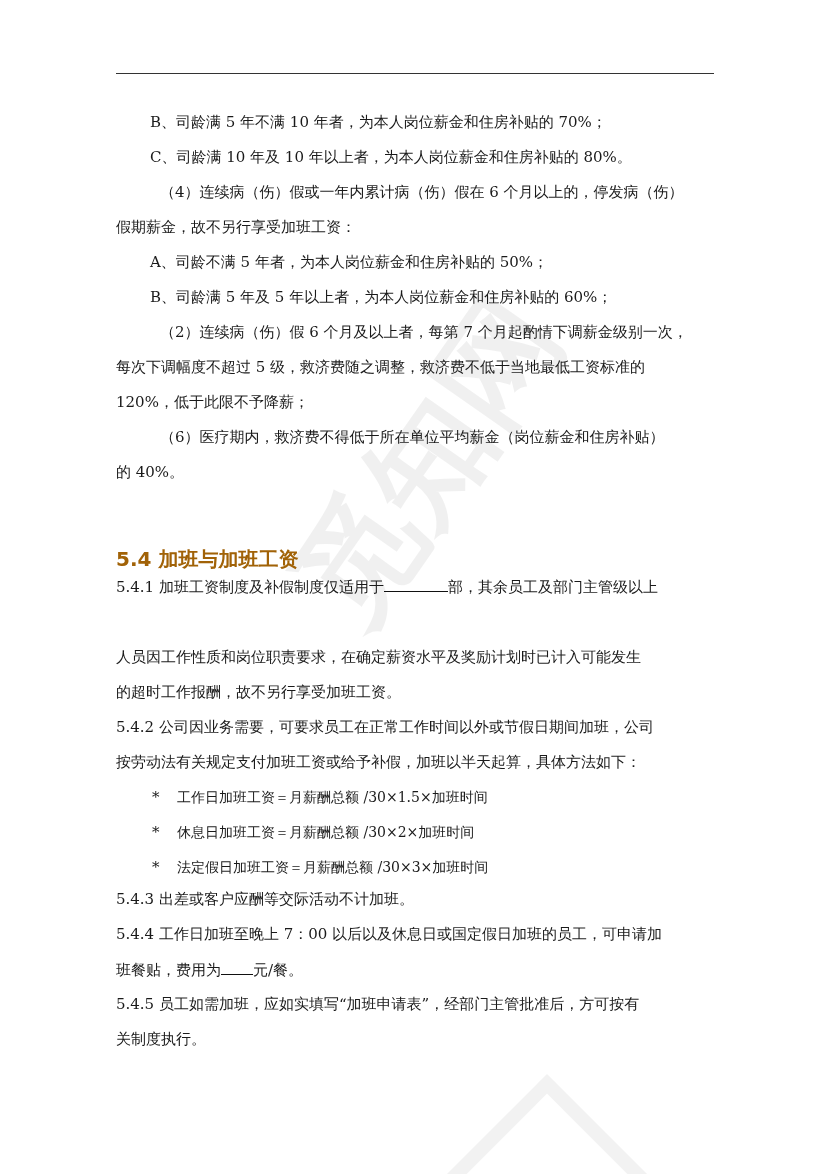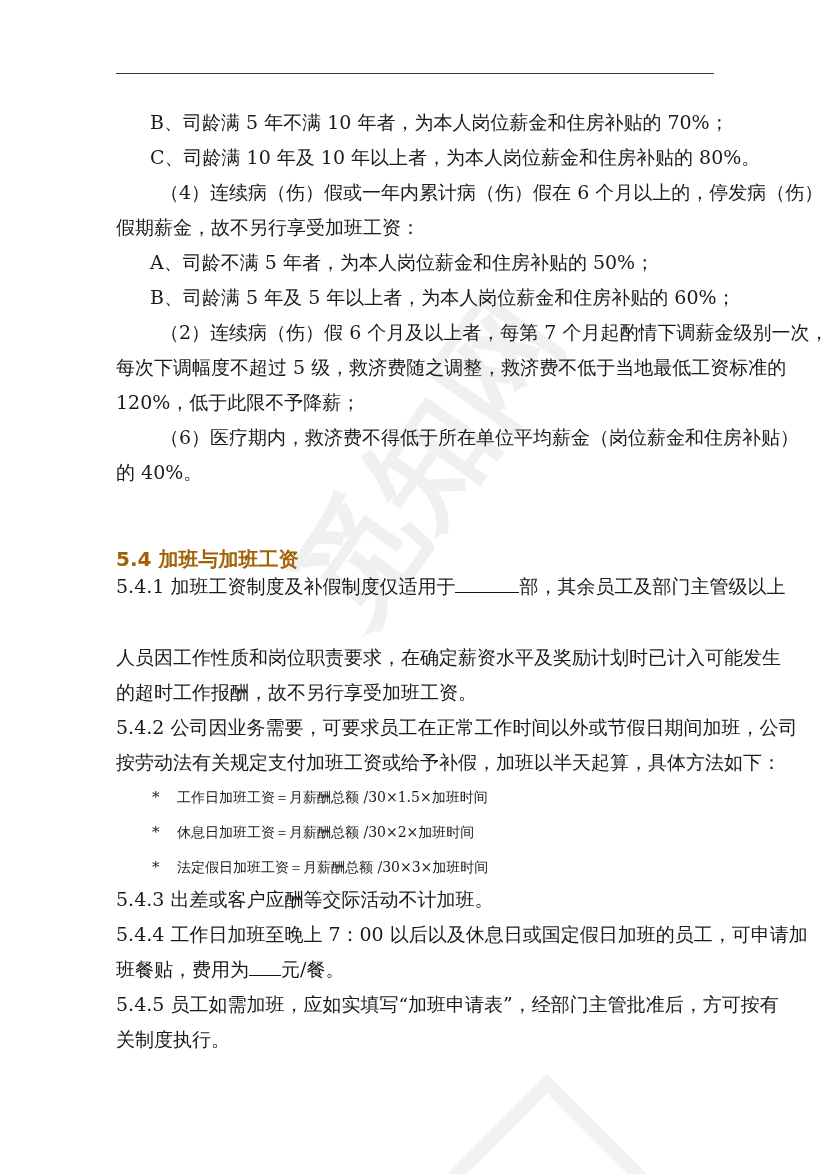--- a/index.html
+++ b/index.html
@@ -1,20 +1,20 @@
 <!DOCTYPE html>
 <html><head>
 <meta charset="utf-8">
 <style>
   html, body { margin: 0; padding: 0; background: #ffffff; }
   body { width: 830px; height: 1174px; position: relative; overflow: hidden;
          font-family: "DejaVu Serif", "Liberation Serif", serif; color: #1a1a1a; }
   .header-rule { position: absolute; left: 116px; top: 73px; width: 598px; height: 0;
                  border-top: 1.5px solid #333; }
-  .line { position: absolute; left: 116px; font-size: 19px; line-height: 20px; white-space: nowrap; }
+  .line { position: absolute; left: 116px; font-size: 15px; line-height: 20px; white-space: nowrap; }
   .ind1 { left: 150px; }
   .ind-p { left: 145px; margin-left: 15px; }
   .bullet { position: absolute; left: 152px; font-size: 15px; line-height: 20px; }
   .bullet-text { position: absolute; left: 177px; font-size: 14px; line-height: 20px; white-space: nowrap; }
   .heading { position: absolute; left: 116px; top: 545px; font-family: "DejaVu Sans", "Liberation Sans", sans-serif;
              font-weight: bold; font-size: 20px; line-height: 28px; color: #a16207; }
   .blank { display: inline-block; border-bottom: 1.2px solid #111; height: 15px; vertical-align: baseline; }
   .watermark { position: absolute; font-family: "DejaVu Sans", "Liberation Sans", sans-serif; font-weight: bold;
                color: rgba(0,0,0,0.06); font-size: 120px; transform: rotate(-55deg); white-space: nowrap;
                pointer-events: none; }

